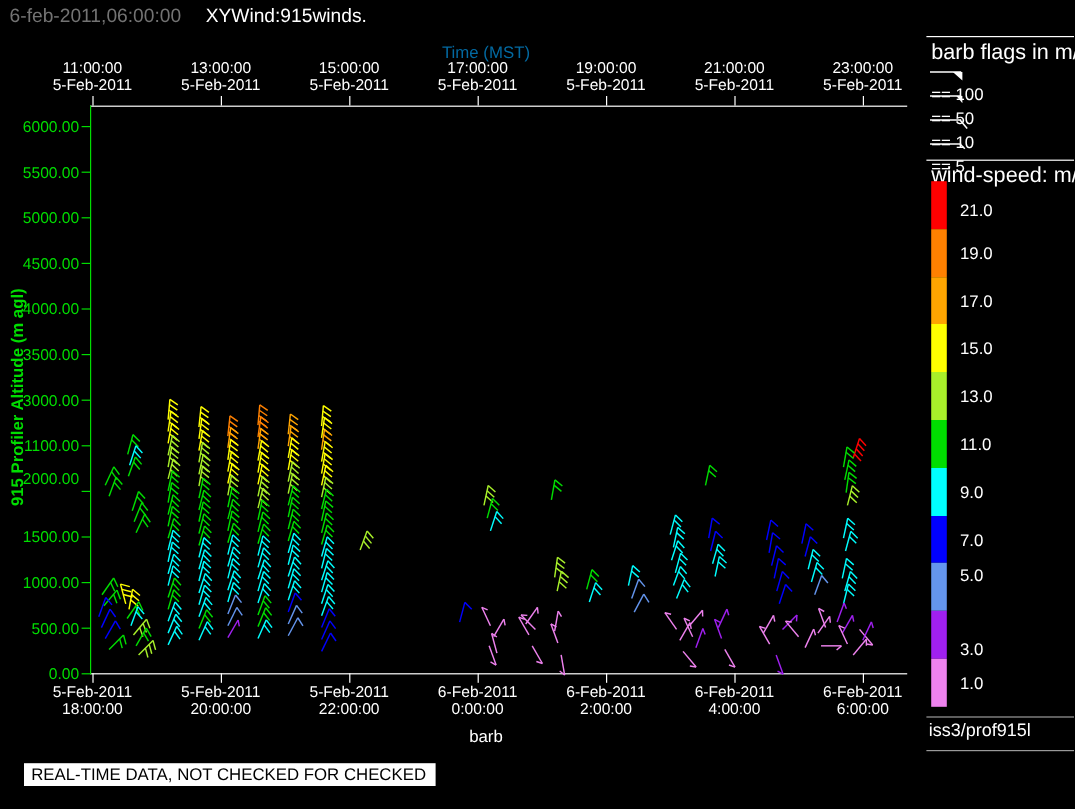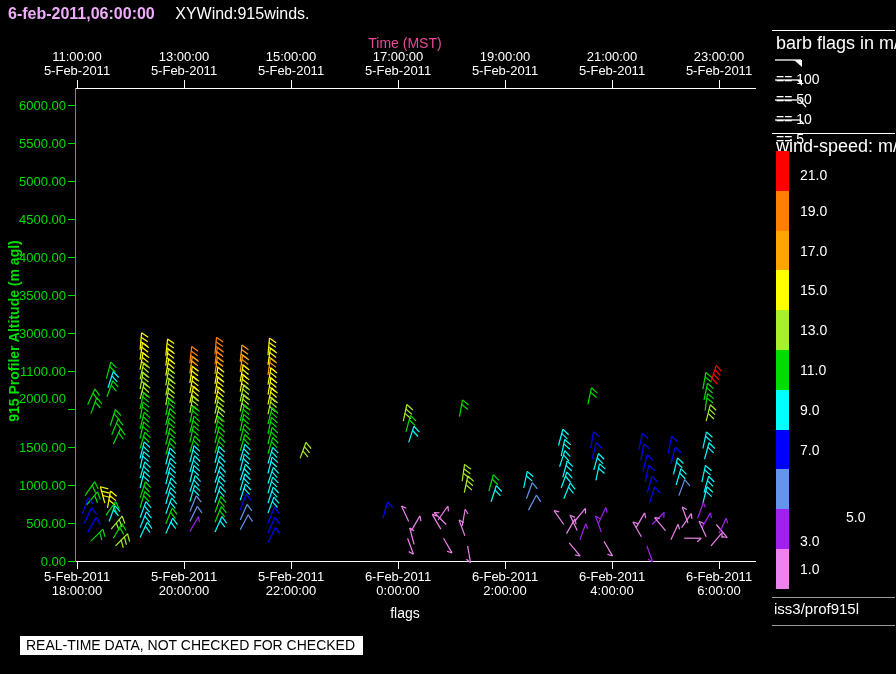--- a/index.html
+++ b/index.html
@@ -1,25 +1,25 @@
 <!DOCTYPE html>
 <html><head>
 <meta charset="utf-8">
 <style>
   html,body{margin:0;padding:0;background:#000;}
   .screen{position:relative;width:896px;height:674px;background:#000;overflow:hidden;
           font-family:"Liberation Sans",sans-serif;-webkit-font-smoothing:none;}
   .abs{position:absolute;}
   .titlebar{position:absolute;top:5px;left:8px;font-size:16px;white-space:nowrap;}
-  .title-ts{color:#f0abfc;font-weight:bold;}
+  .title-ts{color:#737373;font-weight:normal;}
   .title-app{color:#ffffff;margin-left:16px;}
   .axis-line{position:absolute;background:#ffffff;}
   .axis-line.green{background:#00dd00;}
   .top-axis-title{position:absolute;left:330px;width:150px;top:35px;text-align:center;
-                  color:#ec4899;font-size:14px;}
+                  color:#0369a1;font-size:14px;}
   .bottom-axis-title{position:absolute;left:330px;width:150px;top:605px;text-align:center;
                   color:#fff;font-size:14px;}
   .y-axis-title{position:absolute;left:14px;top:331px;transform:translate(-50%,-50%) rotate(-90deg);
                 color:#00dd00;font-size:14px;font-weight:bold;white-space:nowrap;}
   .x2label{position:absolute;width:106px;text-align:center;color:#fff;font-size:13px;line-height:14px;}
   .ytick-label{position:absolute;width:64px;text-align:right;color:#00dd00;font-size:13px;line-height:13px;}
   .legend{position:absolute;left:770px;top:0;width:126px;height:674px;}
   .sep{position:absolute;left:2px;width:123px;height:1px;background:#fff;}
   .sep.gray{background:#9a9a9a;}
   .legend-title{position:absolute;left:6px;color:#fff;font-size:18px;white-space:nowrap;}
@@ -39,21 +39,21 @@
 
 <div class="screen">
 
   <div class="titlebar">
     <span class="title-ts">6-feb-2011,06:00:00</span>
     <span class="title-app">XYWind:915winds.</span>
   </div>
 
   <div class="top-axis-title">Time (MST)</div>
   <div class="y-axis-title">915 Profiler Altitude (m agl)</div>
-  <div class="bottom-axis-title">flags</div>
+  <div class="bottom-axis-title">barb</div>
 
   <div class="axis-line" style="left:75px;top:88px;width:681px;height:1px;"></div>
   <div class="axis-line" style="left:75px;top:561px;width:681px;height:1px;"></div>
   <div class="axis-line green" style="left:75px;top:88px;width:1px;height:474px;"></div>
 
   <div class="abs" id="top-ticks">
       <div class="axis-line" style="left: 77px; top: 80px; width: 1px; height: 8px; position: absolute;"></div>
       <div class="x2label" style="left: 24px; top: 50px;">
         <div>11:00:00</div>
         <div>5-Feb-2011</div>
@@ -1259,21 +1259,21 @@
         <div class="cb-label" style="top: 282.3px;">15.0</div>
         <div class="cb-swatch" style="top: 310.2px; height: 39.8px; background: rgb(168, 240, 42);"></div>
         <div class="cb-label" style="top: 322.1px;">13.0</div>
         <div class="cb-swatch" style="top: 350px; height: 39.8px; background: rgb(0, 221, 0);"></div>
         <div class="cb-label" style="top: 361.9px;">11.0</div>
         <div class="cb-swatch" style="top: 389.8px; height: 39.8px; background: rgb(0, 255, 255);"></div>
         <div class="cb-label" style="top: 401.7px;">9.0</div>
         <div class="cb-swatch" style="top: 429.6px; height: 39.8px; background: rgb(0, 0, 255);"></div>
         <div class="cb-label" style="top: 441.5px;">7.0</div>
         <div class="cb-swatch" style="top: 469.4px; height: 39.8px; background: rgb(100, 149, 237);"></div>
-        <div class="cb-label" style="top: 509px; margin-left: 46px;">5.0</div>
+        <div class="cb-label" style="top: 471px;">5.0</div>
         <div class="cb-swatch" style="top: 509.2px; height: 39.8px; background: rgb(160, 32, 240);"></div>
         <div class="cb-label" style="top: 533px;">3.0</div>
         <div class="cb-swatch" style="top: 549px; height: 39.8px; background: rgb(238, 130, 238);"></div>
         <div class="cb-label" style="top: 560.9px;">1.0</div>
       </div>
     <div class="sep gray" style="top:597px;"></div>
     <div class="legend-footer" style="top:600px;">iss3/prof915l</div>
     <div class="sep gray" style="top:625px;"></div>
   </div>
 

